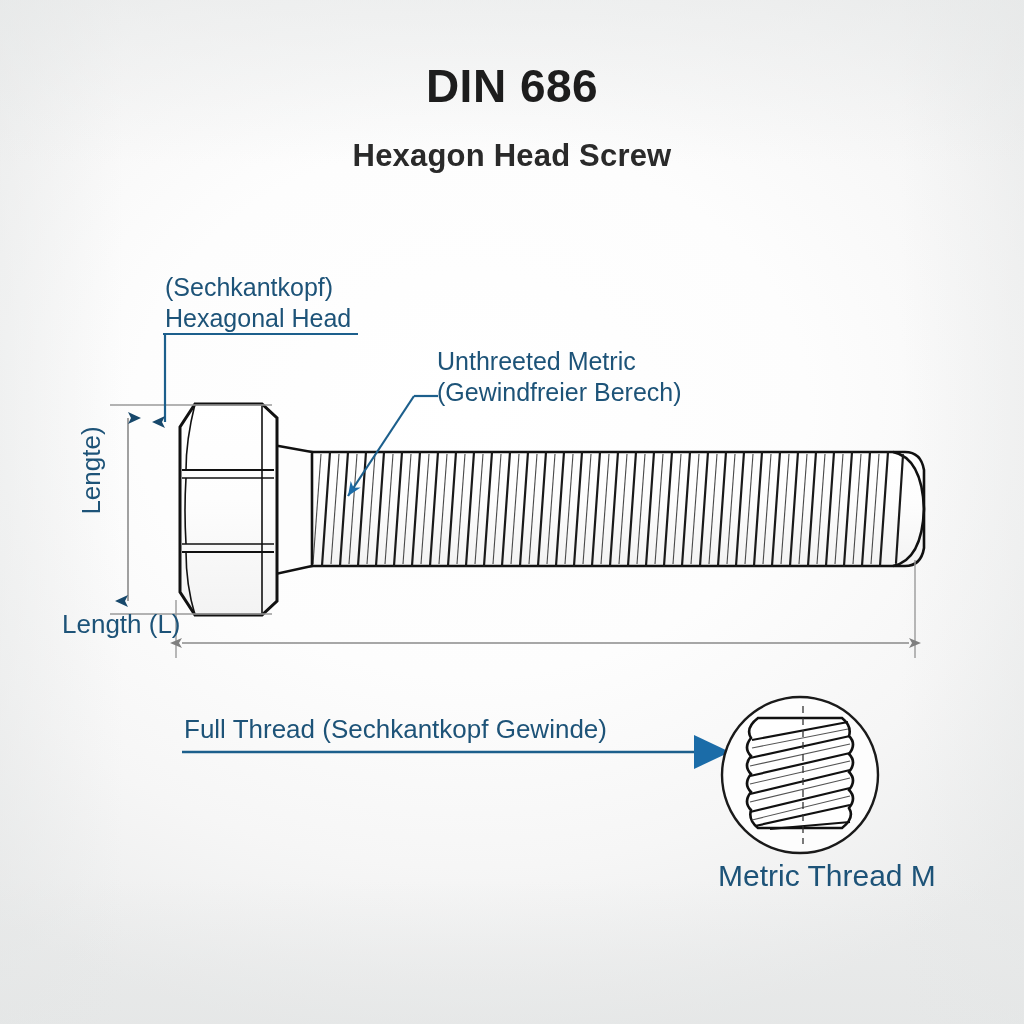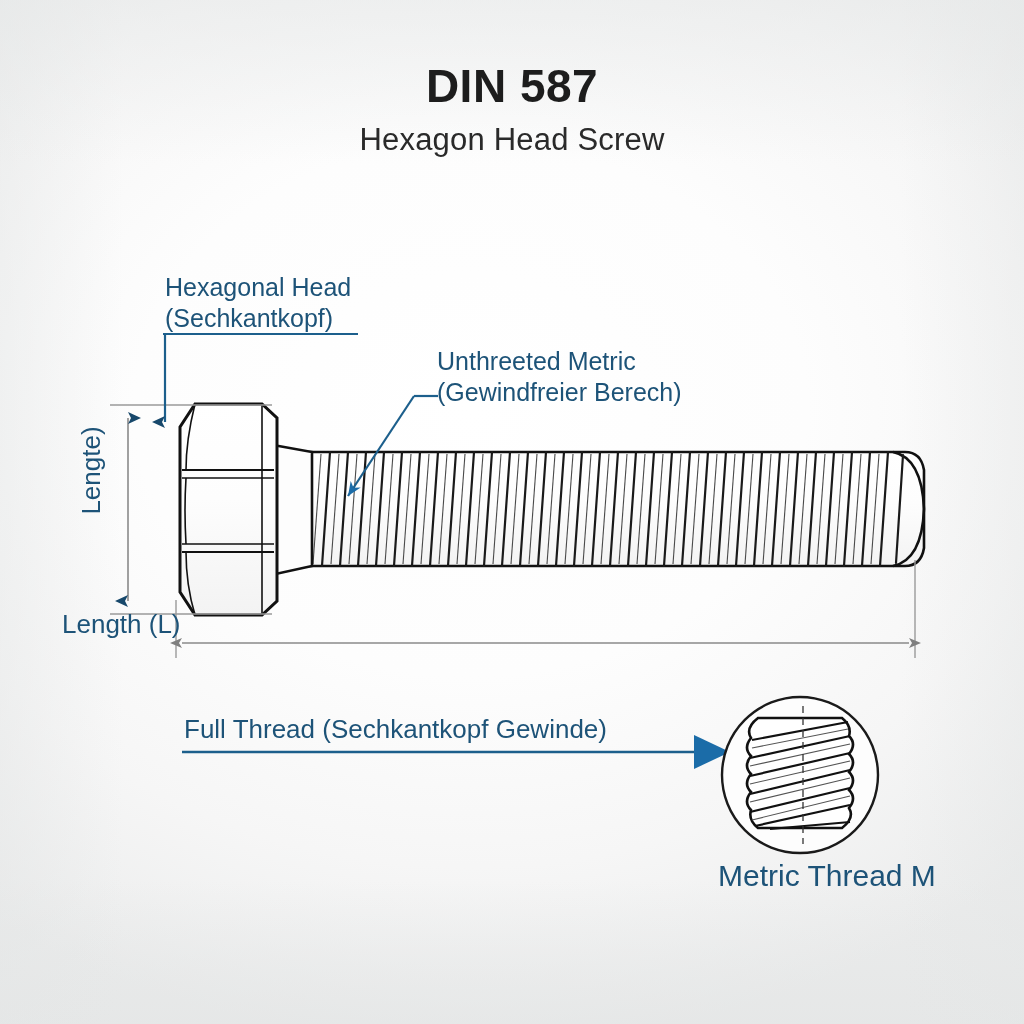--- a/index.html
+++ b/index.html
@@ -37,23 +37,23 @@
   }
   .title-main {
     font-size: 46px;
     font-weight: 700;
     color: #1d1d1d;
     letter-spacing: 0.5px;
     line-height: 1.05;
   }
   .title-sub {
     font-size: 31px;
-    font-weight: 400;
+    font-weight: 700;
     color: #2a2a2a;
-    margin-top: 12px;
+    margin-top: 28px;
     letter-spacing: 0.2px;
   }
 
   svg.drawing {
     position: absolute;
     left: 0;
     top: 0;
   }
 
   .anno {
@@ -94,21 +94,21 @@
   }
 </style>
 </head>
 <body>
 
 <div id="page">
 
   <div class="vignette"></div>
 
   <div class="title-block">
-    <div class="title-main">DIN 587</div>
+    <div class="title-main">DIN 686</div>
     <div class="title-sub">Hexagon Head Screw</div>
   </div>
 
   <svg class="drawing" width="1024" height="1024" viewBox="0 0 1024 1024">
     <defs>
       <marker id="dimArrowL" markerWidth="13" markerHeight="10" refX="12" refY="5" orient="auto" markerUnits="userSpaceOnUse">
         <path d="M12,0 L0,5 L12,10 L9,5 Z" fill="#7f7f7f"></path>
       </marker>
       <marker id="dimArrowR" markerWidth="13" markerHeight="10" refX="1" refY="5" orient="auto" markerUnits="userSpaceOnUse">
         <path d="M1,0 L13,5 L1,10 L4,5 Z" fill="#7f7f7f"></path>
@@ -303,22 +303,22 @@
           <path d="M 750 802 L 850 778"></path>
           <path d="M 752 820 L 850 796"></path>
         </g>
 
         <line x1="803" y1="706" x2="803" y2="844" stroke="#333333" stroke-width="1.3" stroke-dasharray="7,5"></line>
       </g>
     </g>
   </svg>
 
   <div class="anno anno-2line" id="anno-head">
+    <div>(Sechkantkopf)</div>
     <div>Hexagonal Head</div>
-    <div>(Sechkantkopf)</div>
   </div>
 
   <div class="anno anno-2line" id="anno-shank">
     <div>Unthreeted Metric</div>
     <div>(Gewindfreier Berech)</div>
   </div>
 
   <div class="anno" id="anno-fullthread">Full Thread (Sechkantkopf Gewinde)</div>
 
   <div class="anno" id="anno-metric">Metric Thread M</div>

